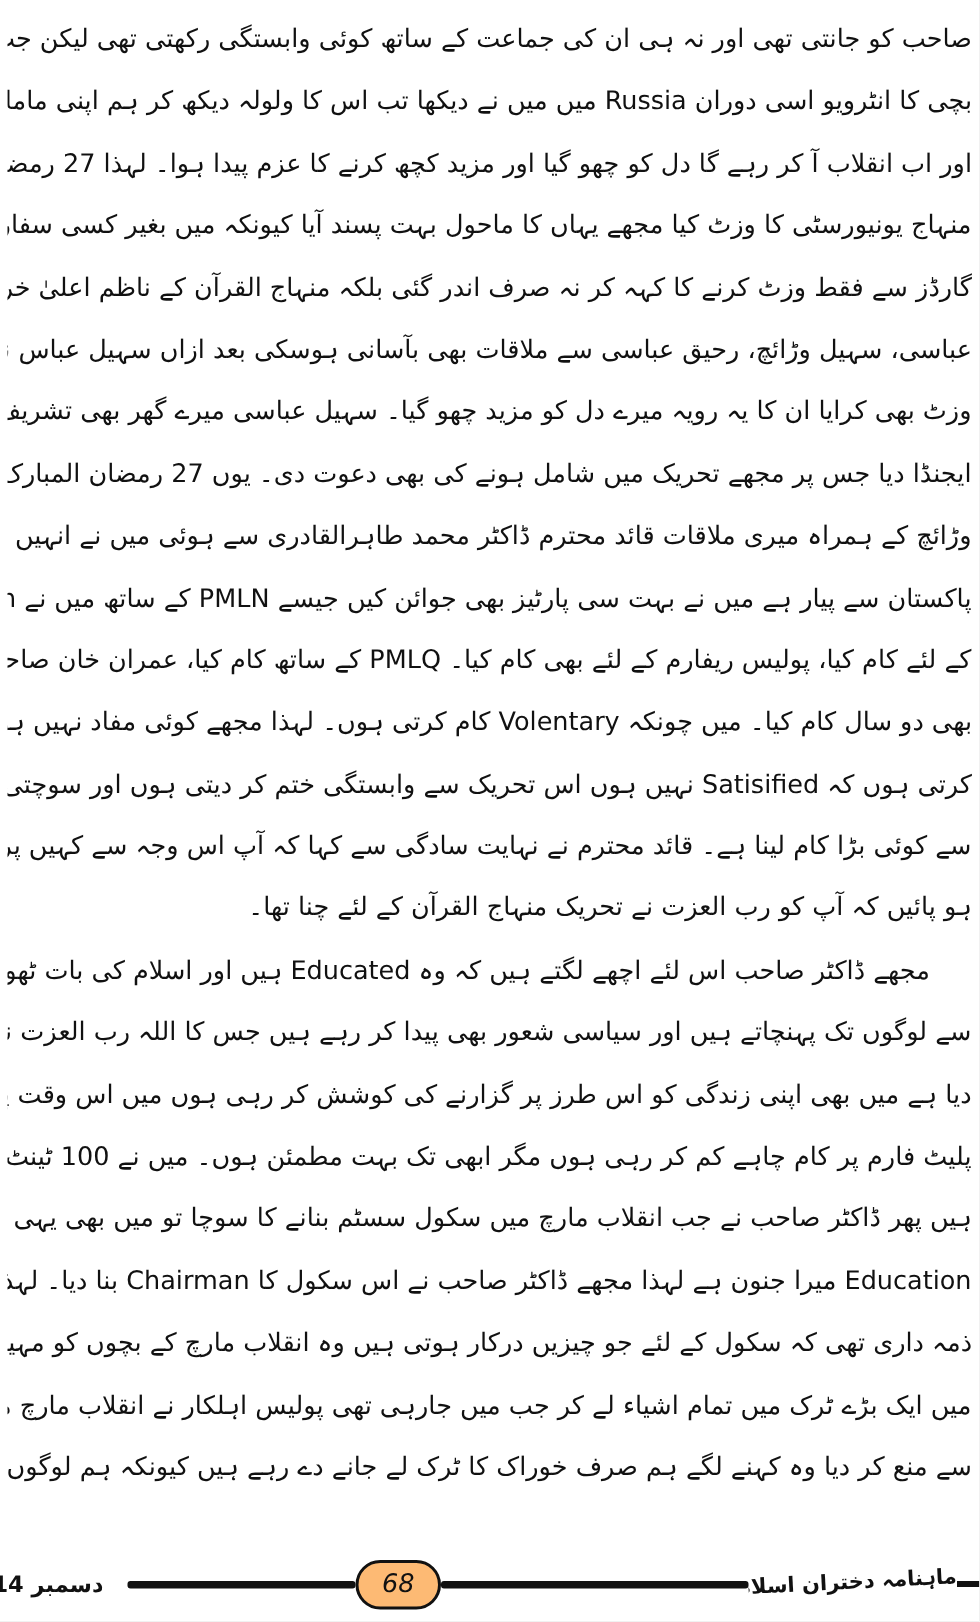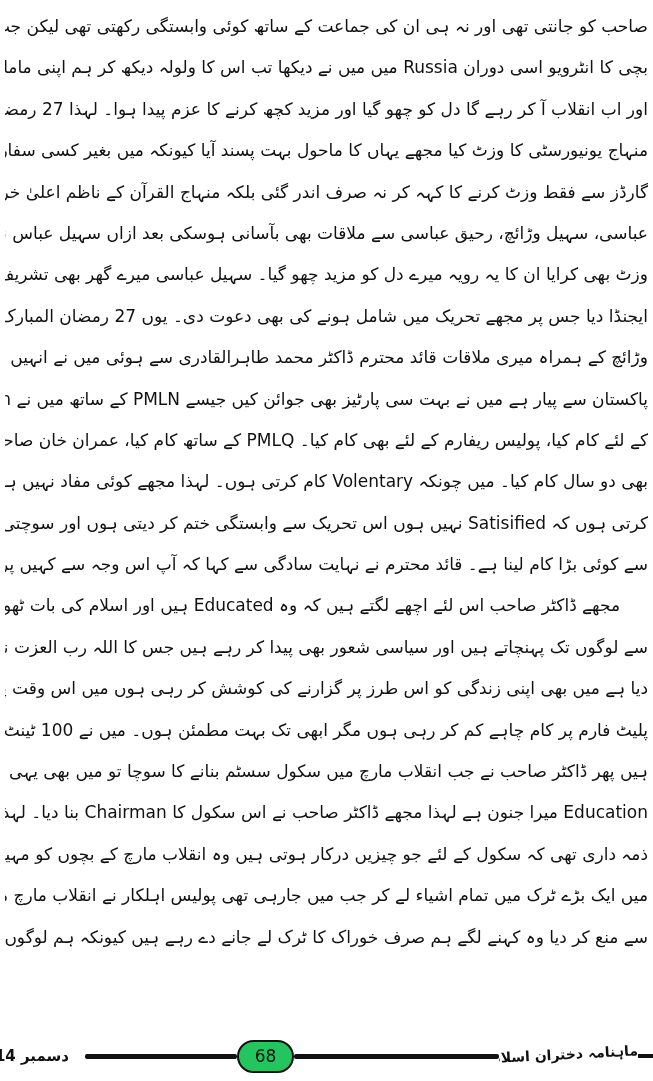--- a/index.html
+++ b/index.html
@@ -68,26 +68,27 @@
   }
   .rule-left {
     width: 152px;
     margin-left: 16px;
   }
   .badge {
     width: 57px;
     height: 33px;
     border: 2.5px solid #111111;
     border-radius: 17px;
-    background: #22c55e;
+    background: #fdba74;
     display: flex;
     align-items: center;
     justify-content: center;
     box-sizing: border-box;
     flex: 0 0 auto;
+    font-style: italic;
   }
   .badge span {
     font-size: 17px;
     color: #111111;
   }
   .rule-right {
     width: 205px;
   }
   .footer-title {
     flex: 1;
@@ -121,20 +122,21 @@
       <div class="line">گارڈز سے فقط وزٹ کرنے کا کہہ کر نہ صرف اندر گئی بلکہ منہاج القرآن کے ناظم اعلیٰ خرم نواز گنڈا پور، سہیل</div>
       <div class="line">عباسی، سہیل وڑائچ، رحیق عباسی سے ملاقات بھی بآسانی ہوسکی بعد ازاں سہیل عباس نے مجھے تمام سیکرٹریٹ کا</div>
       <div class="line">وزٹ بھی کرایا ان کا یہ رویہ میرے دل کو مزید چھو گیا۔ سہیل عباسی میرے گھر بھی تشریف لائے اور 10 رکنی</div>
       <div class="line">ایجنڈا دیا جس پر مجھے تحریک میں شامل ہونے کی بھی دعوت دی۔ یوں 27 رمضان المبارک کی مبارک رات سہیل</div>
       <div class="line">وڑائچ کے ہمراہ میری ملاقات قائد محترم ڈاکٹر محمد طاہرالقادری سے ہوئی میں نے انہیں بتایا کہ مجھے عشق کی حد تک</div>
       <div class="line">پاکستان سے پیار ہے میں نے بہت سی پارٹیز بھی جوائن کیں جیسے PMLN کے ساتھ میں نے Education</div>
       <div class="line">کے لئے کام کیا، پولیس ریفارم کے لئے بھی کام کیا۔ PMLQ کے ساتھ کام کیا، عمران خان صاحب کے ساتھ</div>
       <div class="line">بھی دو سال کام کیا۔ میں چونکہ Volentary کام کرتی ہوں۔ لہذا مجھے کوئی مفاد نہیں ہوتا ہے جب میں محسوس</div>
       <div class="line">کرتی ہوں کہ Satisified نہیں ہوں اس تحریک سے وابستگی ختم کر دیتی ہوں اور سوچتی ہوں کہ رب نے مجھ</div>
       <div class="line">سے کوئی بڑا کام لینا ہے۔ قائد محترم نے نہایت سادگی سے کہا کہ آپ اس وجہ سے کہیں پر Settle نہیں</div>
+      <div class="line para-end">ہو پائیں کہ آپ کو رب العزت نے تحریک منہاج القرآن کے لئے چنا تھا۔</div>
       <div class="line indent">مجھے ڈاکٹر صاحب اس لئے اچھے لگتے ہیں کہ وہ Educated ہیں اور اسلام کی بات ٹھوس دلائل</div>
       <div class="line">سے لوگوں تک پہنچاتے ہیں اور سیاسی شعور بھی پیدا کر رہے ہیں جس کا اللہ رب العزت نے بھی اپنے کلام میں حکم</div>
       <div class="line">دیا ہے میں بھی اپنی زندگی کو اس طرز پر گزارنے کی کوشش کر رہی ہوں میں اس وقت پاکستان عوامی تحریک کے</div>
       <div class="line">پلیٹ فارم پر کام چاہے کم کر رہی ہوں مگر ابھی تک بہت مطمئن ہوں۔ میں نے 100 ٹینٹ Provide کئے</div>
       <div class="line">ہیں پھر ڈاکٹر صاحب نے جب انقلاب مارچ میں سکول سسٹم بنانے کا سوچا تو میں بھی یہی سوچ رکھتی تھی کیونکہ</div>
       <div class="line">Education میرا جنون ہے لہذا مجھے ڈاکٹر صاحب نے اس سکول کا Chairman بنا دیا۔ لہذا اب میری</div>
       <div class="line">ذمہ داری تھی کہ سکول کے لئے جو چیزیں درکار ہوتی ہیں وہ انقلاب مارچ کے بچوں کو مہیا کی جائیں۔ اس سلسلے</div>
       <div class="line">میں ایک بڑے ٹرک میں تمام اشیاء لے کر جب میں جارہی تھی پولیس اہلکار نے انقلاب مارچ میں لے جانے</div>
       <div class="line">سے منع کر دیا وہ کہنے لگے ہم صرف خوراک کا ٹرک لے جانے دے رہے ہیں کیونکہ ہم لوگوں کو وہاں سے</div>
     </div>

